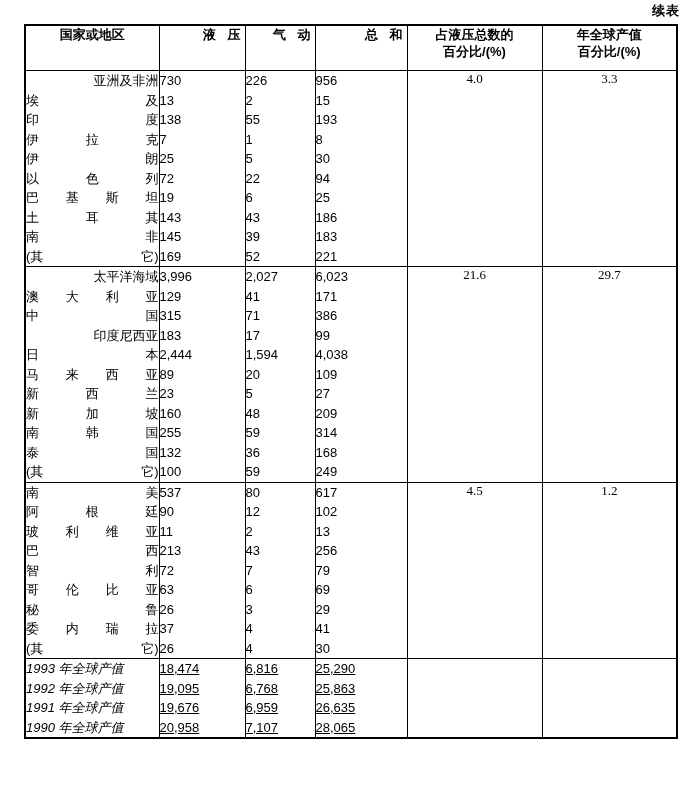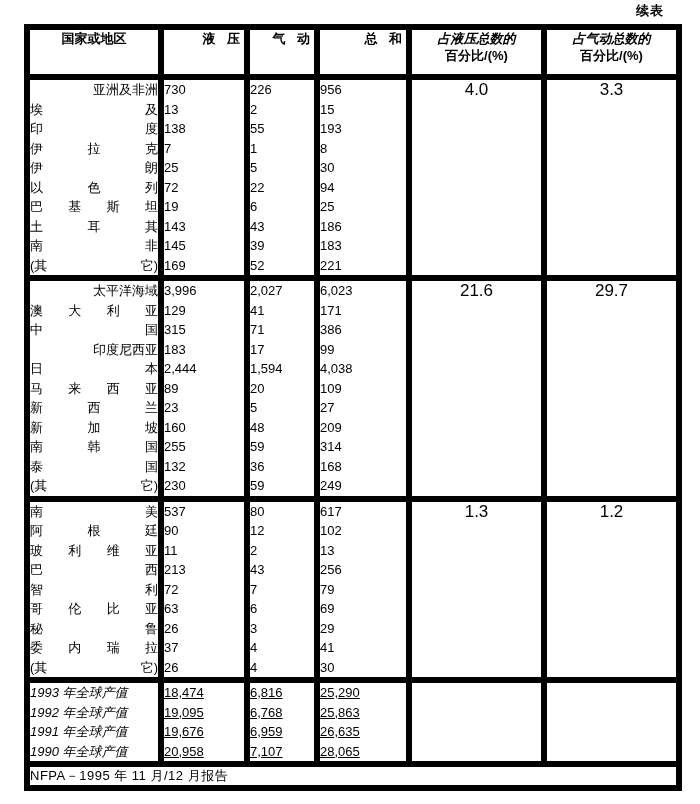--- a/index.html
+++ b/index.html
@@ -16,37 +16,37 @@
   }
   .page {
     position: relative;
     width: 700px;
     height: 804px;
     box-sizing: border-box;
   }
   .continued {
     position: absolute;
     top: 2px;
-    right: 36px;
+    right: 20px;
     font-family: "Liberation Sans", sans-serif;
     font-size: 13px;
     font-weight: bold;
     letter-spacing: 1px;
   }
   table.main {
     position: absolute;
     top: 24px;
     left: 24px;
     width: 652px;
     border-collapse: collapse;
     table-layout: fixed;
     font-size: 13px;
   }
   table.main td, table.main th {
-    border: 6px solid #000000;
+    border: 1px solid #000000;
     padding: 0;
     vertical-align: top;
   }
   table.main {
     border: 2px solid #000;
   }
   
   col.c-name { width: 134px; }
   col.c-hyd  { width: 86px; }
   col.c-pne  { width: 70px; }
@@ -56,21 +56,21 @@
 
   
   .hdr {
     height: 44px;
     text-align: center;
     vertical-align: middle;
     font-family: "Liberation Sans", sans-serif;
     font-size: 13px;
     font-weight: bold;
   }
-  .hdr .l1 { display: block; line-height: 17px; font-style: italic; }
+  .hdr .l1 { display: block; line-height: 17px; }
   .hdr .l2 { display: block; line-height: 17px; text-align: center; }
   .hdr-spaced {
     letter-spacing: 4px;
     text-align: right;
   }
 
   
   .grp-names, .grp-num, .grp-pct {
     padding-top: 10px;
     padding-bottom: 10px;
@@ -92,22 +92,22 @@
   }
   .nm-just span { display: inline-block; }
   .num {
     display: block;
     line-height: 19.5px;
     font-family: "Liberation Sans", sans-serif;
     font-size: 13px;
     white-space: nowrap;
   }
   .pctval {
-    font-family: Liberation Sans, sans-serif;
-    font-size: 17px;
+    font-family: Liberation Serif, serif;
+    font-size: 13px;
   }
 
   
   .tot-names { padding: 10px 10px 10px 12px; font-style: italic; }
   .tot-num { padding: 10px 10px 10px 10px; text-decoration: underline; }
   .tot-empty { }
 
   
   .footer-cell {
     padding: 9px 0 9px 14px;
@@ -136,21 +136,21 @@
       <tr>
         <th class="hdr">国家或地区</th>
         <th class="hdr hdr-spaced">液 压</th>
         <th class="hdr hdr-spaced">气 动</th>
         <th class="hdr hdr-spaced">总 和</th>
         <th class="hdr">
           <span class="l1">占液压总数的</span>
           <span class="l2">百分比/(%)</span>
         </th>
         <th class="hdr">
-          <span class="l1">占气动总数的</span>
+          <span class="l1">年全球产值</span>
           <span class="l2">百分比/(%)</span>
         </th>
       </tr>
     </thead>
     <tbody id="tbody-main">
 
     <tr>
           <td class="grp-names">
             <span class="nm">亚洲及非洲</span>
             <span class="nm nm-just">
@@ -286,21 +286,21 @@
             <span class="num">3,996</span>
             <span class="num">129</span>
             <span class="num">315</span>
             <span class="num">183</span>
             <span class="num">2,444</span>
             <span class="num">89</span>
             <span class="num">23</span>
             <span class="num">160</span>
             <span class="num">255</span>
             <span class="num">132</span>
-            <span class="num">230</span>
+            <span class="num">100</span>
           </td>
           <td class="grp-num">
             <span class="num">2,027</span>
             <span class="num">41</span>
             <span class="num">71</span>
             <span class="num">17</span>
             <span class="num">1,594</span>
             <span class="num">20</span>
             <span class="num">5</span>
             <span class="num">48</span>
@@ -396,21 +396,21 @@
             <span class="num">617</span>
             <span class="num">102</span>
             <span class="num">13</span>
             <span class="num">256</span>
             <span class="num">79</span>
             <span class="num">69</span>
             <span class="num">29</span>
             <span class="num">41</span>
             <span class="num">30</span>
           </td>
-          <td class="grp-pct"><span class="pctval">1.3</span></td>
+          <td class="grp-pct"><span class="pctval">4.5</span></td>
           <td class="grp-pct"><span class="pctval">1.2</span></td>
         </tr>
         <tr>
           <td class="tot-names">
             <span class="nm">1993 年全球产值</span>
             <span class="nm">1992 年全球产值</span>
             <span class="nm">1991 年全球产值</span>
             <span class="nm">1990 年全球产值</span>
           </td>
           <td class="tot-num">
@@ -427,19 +427,16 @@
           </td>
           <td class="tot-num">
             <span class="num">25,290</span>
             <span class="num">25,863</span>
             <span class="num">26,635</span>
             <span class="num">28,065</span>
           </td>
           <td class="tot-empty"></td>
           <td class="tot-empty"></td>
         </tr>
-        <tr>
-          <td class="footer-cell" colspan="6">NFPA－1995 年   11 月/12 月报告</td>
-        </tr>
       </tbody>
   </table>
 
 </div>
 
 </body></html>

